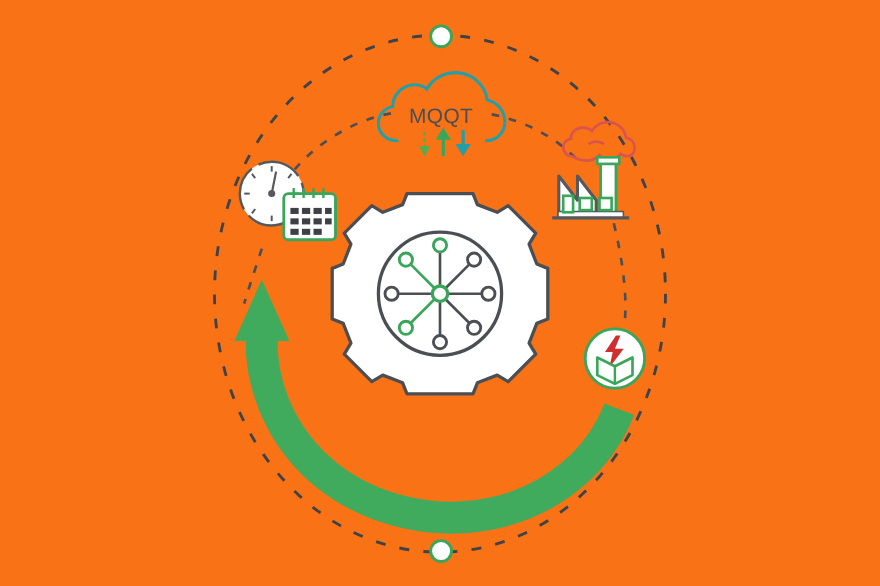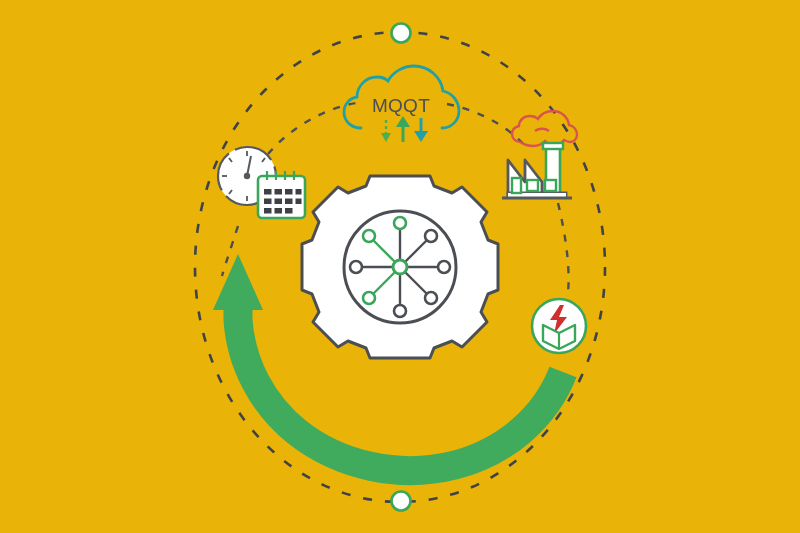--- a/index.html
+++ b/index.html
@@ -11,21 +11,21 @@
   body {
     width: 800px;
     height: 533px;
     overflow: hidden;
     font-family: "Liberation Sans", sans-serif;
   }
   #diagram-root {
     position: relative;
     width: 800px;
     height: 533px;
-    background: #eab308;
+    background: #f97316;
   }
   #diagram-svg {
     display: block;
     width: 800px;
     height: 533px;
   }
   .mqtt-label {
     font-family: "Liberation Sans", sans-serif;
     font-size: 19px;
     font-weight: 400;

